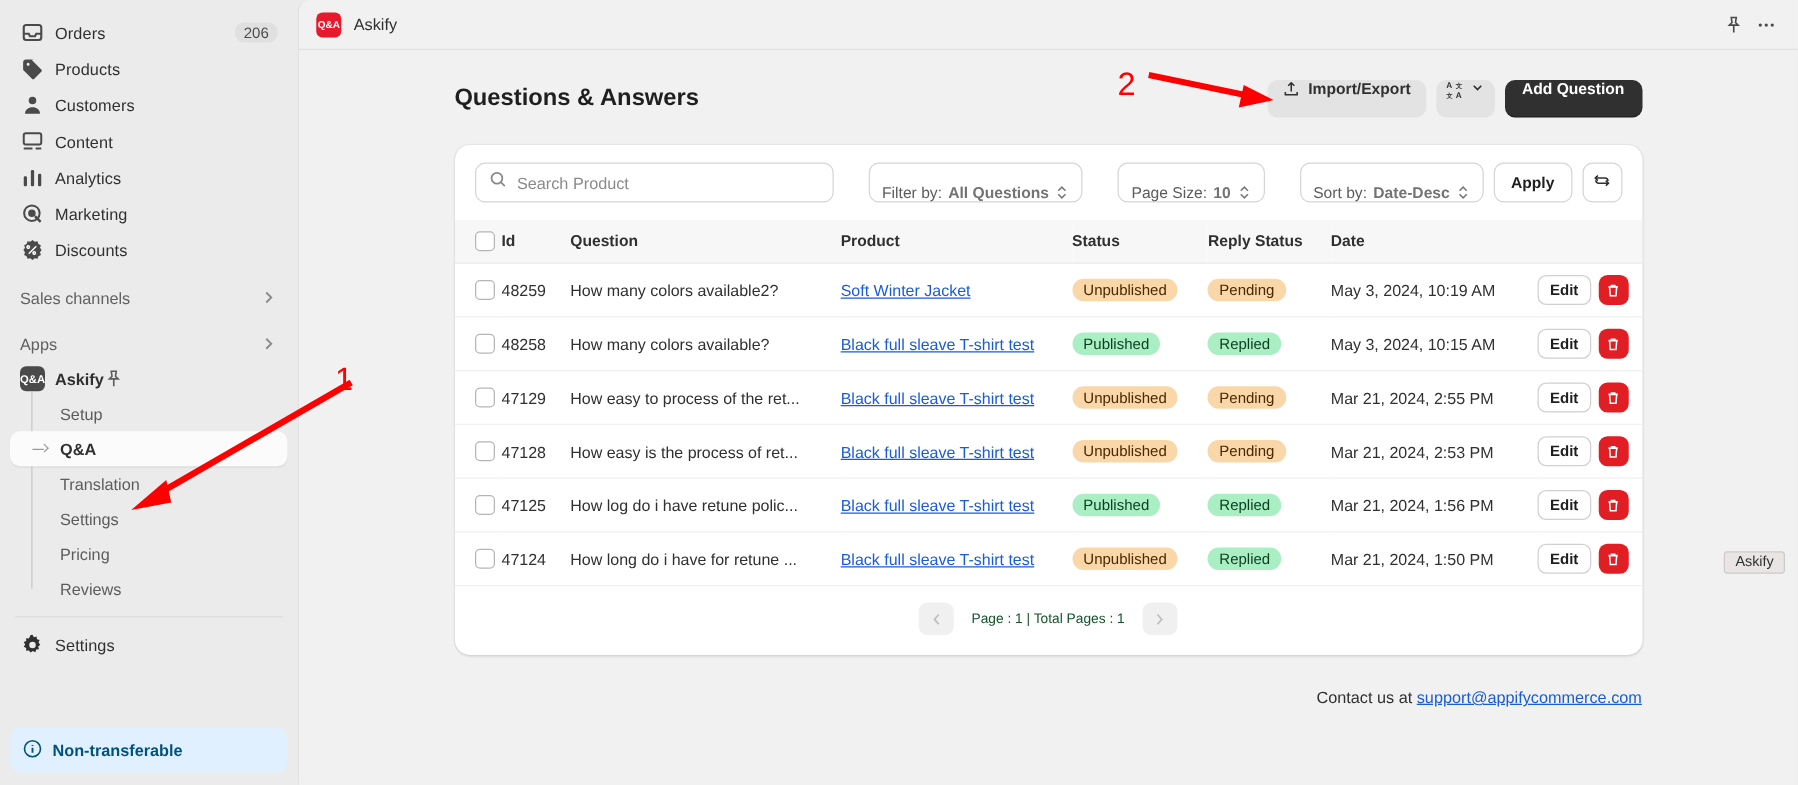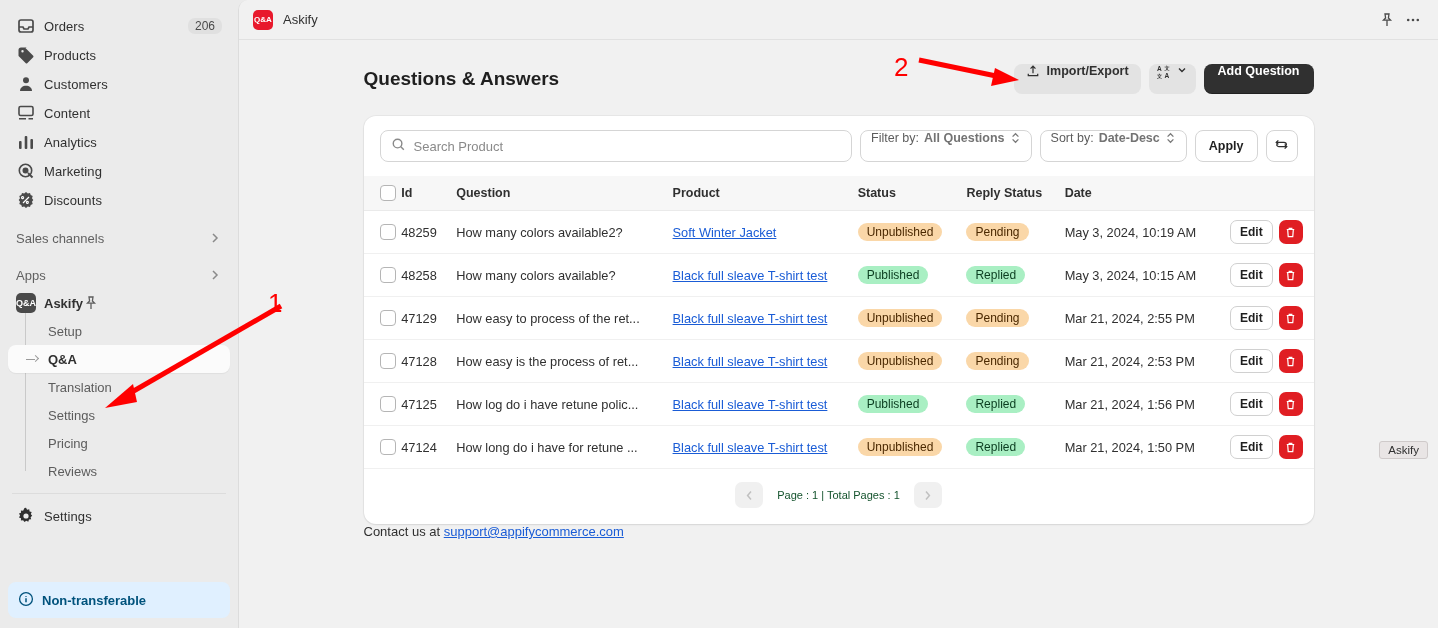--- a/index.html
+++ b/index.html
@@ -161,23 +161,23 @@
   }
   .search-wrap svg { width: 15px; height: 15px; color: #8a8a8a; flex: 0 0 15px; }
   .search-wrap input {
     border: none; outline: none; flex: 1; margin-left: 8px;
     font-size: 13px; color: #303030;
     font-family: "Liberation Sans", sans-serif; background: transparent;
   }
   .search-wrap input::placeholder { color: #8a8a8a; }
   .pill {
     height: 32px; border: 1px solid #d5d5d5; border-radius: 8px;
-    background: #fff; display: flex; align-items: flex-start;
+    background: #fff; display: flex; align-items: flex-end;
     padding: 0 10px; gap: 5px; font-size: 12.5px; color: #5c5c5c;
-    cursor: pointer; white-space: nowrap;
+    cursor: pointer; white-space: nowrap; margin-left: 20px;
   }
   .pill b { color: #737373; font-weight: 700; }
   .updown { width: 11px; height: 14px; color: #7a7a7a; flex: 0 0 11px; }
   .apply-btn {
     height: 32px; padding: 0 13px; border: 1px solid #d5d5d5;
     border-radius: 8px; background: #fff; font-size: 12.5px;
     font-weight: 700; color: #1f1f1f; cursor: pointer;
     font-family: "Liberation Sans", sans-serif;
   }
   .refresh-btn {
@@ -243,21 +243,21 @@
     gap: 4px; padding: 13px 0 16px 0;
   }
   .pg-arrow {
     width: 28px; height: 26px; border-radius: 7px; border: none;
     background: #f0f0f0; color: #c0c0c0; cursor: default;
     display: flex; align-items: center; justify-content: center;
   }
   .pg-label { font-size: 11px; color: #14532d; padding: 0 10px; }
 
   .foot {
-    text-align: left; 
+    text-align: right; margin-top: 26px;
     font-size: 13px; color: #303030;
   }
   .foot a { color: #1a5cd6; text-decoration: underline; }
 
   .tooltip {
     position: absolute; right: 10px; top: 441px;
     background: #e9e5e5; border: 1px solid #cfcaca;
     border-radius: 3px; font-size: 11.5px; color: #303030;
     padding: 2px 8px;
   }
@@ -506,20 +506,29 @@
             <div class="pill">
               <span>Filter by:</span>
               <b>All Questions</b>
               <span class="updown">
                 <svg viewBox="0 0 11 14" fill="none" stroke="#7a7a7a" stroke-width="1.3">
                     <path d="M2.6 5.6L5.5 2.7l2.9 2.9M2.6 8.4l2.9 2.9 2.9-2.9"></path>
                   </svg>
               </span>
             </div>
 
+            <div class="pill">
+              <span>Page Size:</span>
+              <b>10</b>
+              <span class="updown">
+                <svg viewBox="0 0 11 14" fill="none" stroke="#7a7a7a" stroke-width="1.3">
+                    <path d="M2.6 5.6L5.5 2.7l2.9 2.9M2.6 8.4l2.9 2.9 2.9-2.9"></path>
+                  </svg>
+              </span>
+            </div>
 
             <div class="pill">
               <span>Sort by:</span>
               <b>Date-Desc</b>
               <span class="updown">
                 <svg viewBox="0 0 11 14" fill="none" stroke="#7a7a7a" stroke-width="1.3">
                     <path d="M2.6 5.6L5.5 2.7l2.9 2.9M2.6 8.4l2.9 2.9 2.9-2.9"></path>
                   </svg>
               </span>
             </div>

